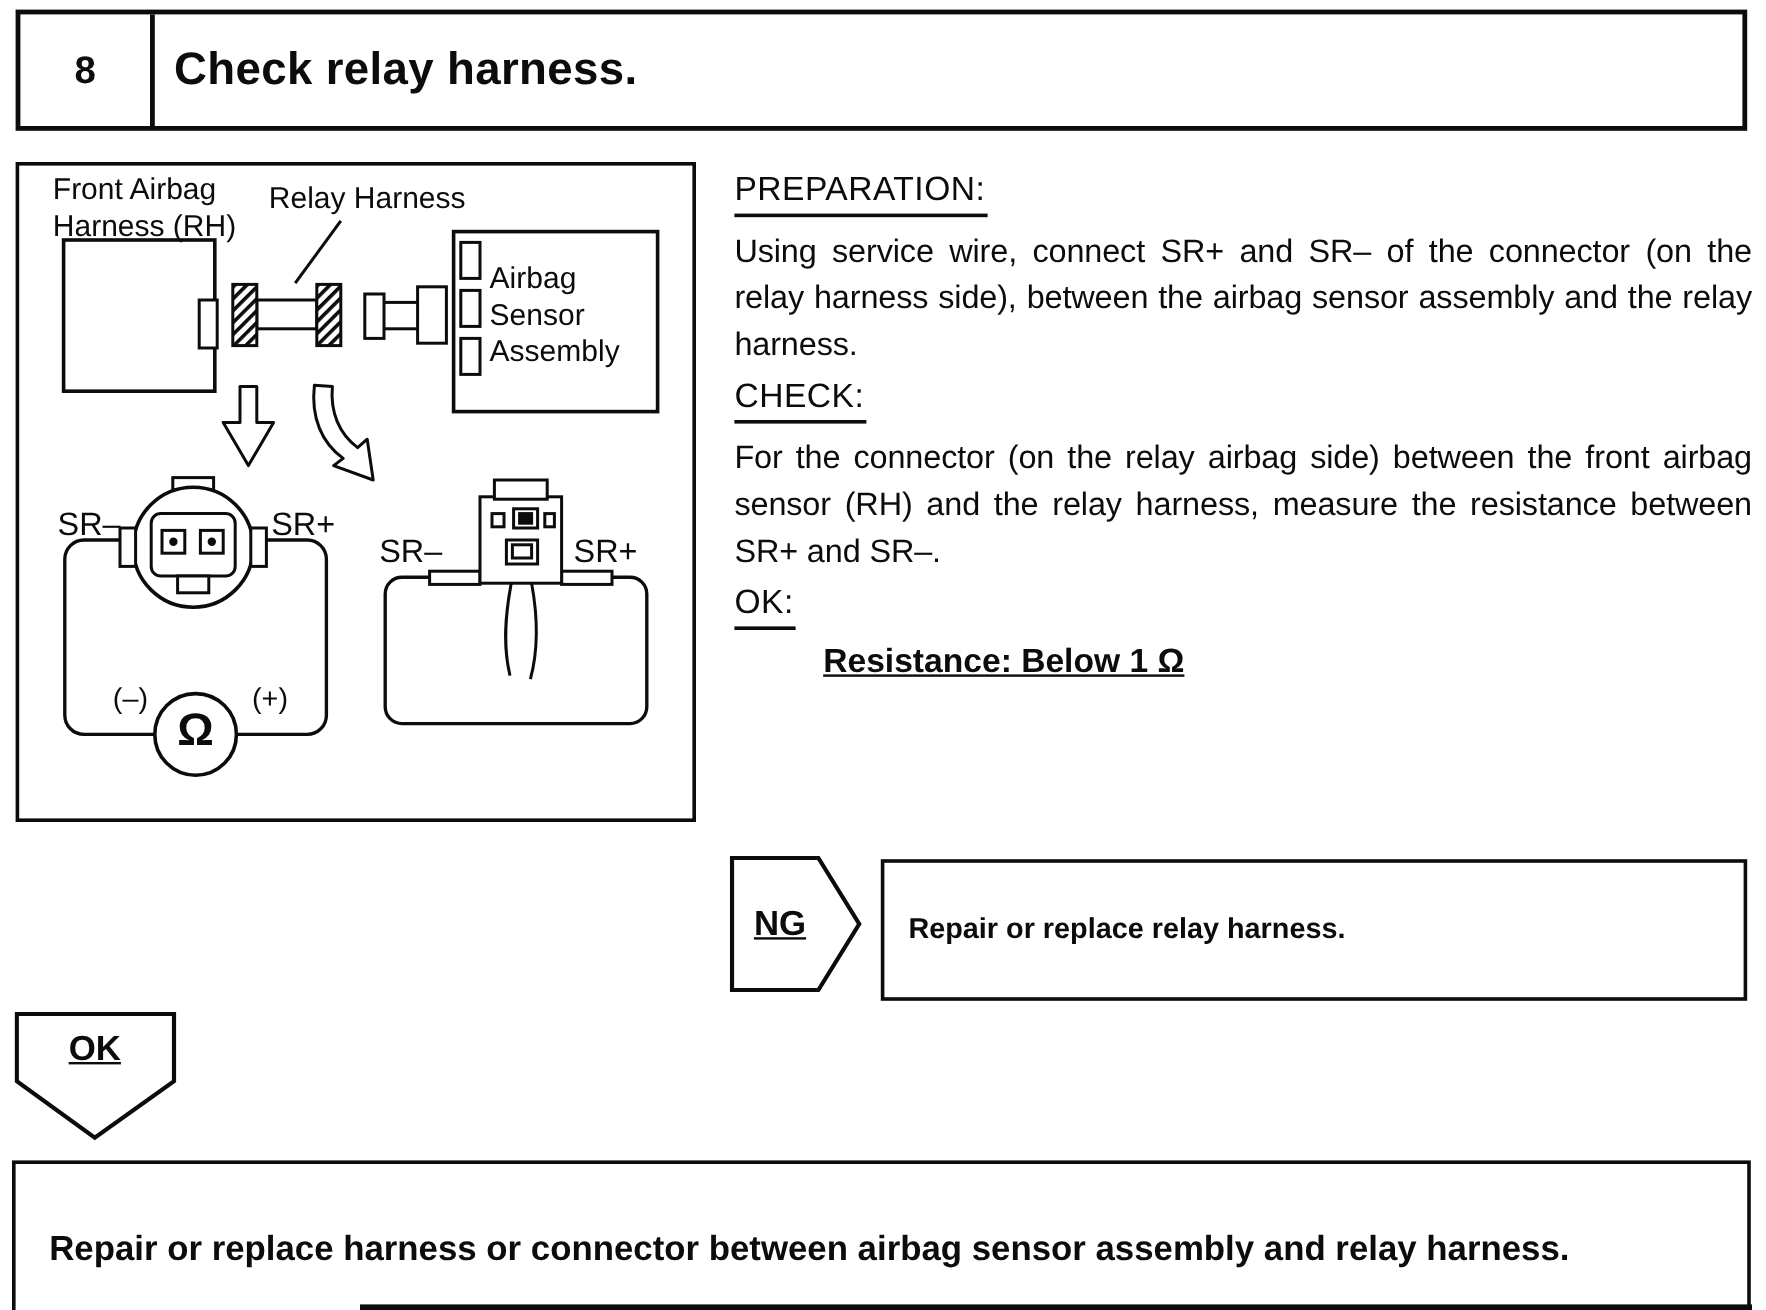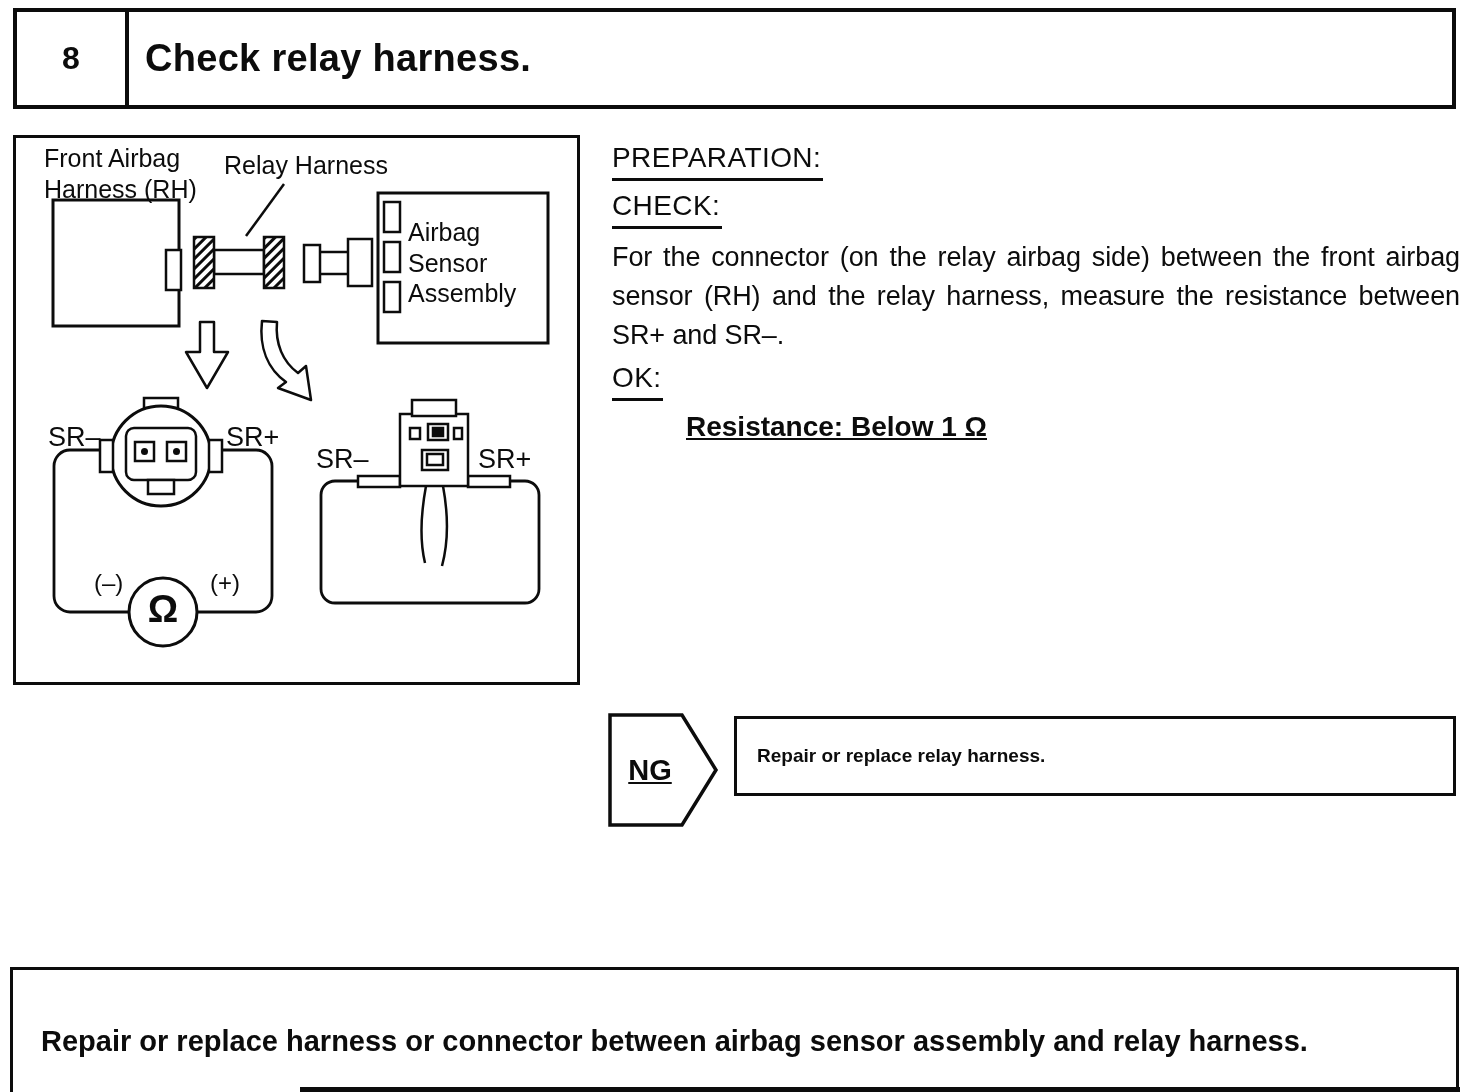--- a/index.html
+++ b/index.html
@@ -49,21 +49,21 @@
     position:absolute;left:0;top:0;display:flex;align-items:center;justify-content:center;
     font-size:29px;font-weight:700;text-decoration:underline;
   }
   .ng-wrap .flabel{width:84px;height:116px;}
   .ok-wrap{left:12px;top:843px;width:136px;height:108px;}
   .ok-wrap .flabel{width:134px;height:62px;}
   .action-box{
     border:3.5px solid #0c0c0c;box-sizing:border-box;background:#fff;
     display:flex;align-items:center;font-weight:700;
   }
-  .ng-action{left:734px;top:716px;width:722px;height:80px;font-size:19px;padding-left:20px;}
+  .ng-action{left:734px;top:716px;width:722px;height:118px;font-size:24px;padding-left:20px;}
   .final-action{left:10px;top:967px;width:1449px;height:148px;font-size:29px;padding-left:28px;}
   .edge-line{left:300px;top:1087px;width:1160px;height:5px;background:#0c0c0c;}
 </style>
 </head>
 <body>
 
 <div class="page">
 
   <div class="abs header-box">
     <div class="step-cell">8</div>
@@ -144,36 +144,43 @@
     <div class="dlabel sr" style="left:210px;top:283px">SR+</div>
     <div class="dlabel sr" style="left:300px;top:305px">SR–</div>
     <div class="dlabel sr" style="left:462px;top:305px">SR+</div>
     <div class="dlabel" style="left:78px;top:430px;font-size:24px">(–)</div>
     <div class="dlabel" style="left:194px;top:430px;font-size:24px">(+)</div>
     <div class="dlabel omega" style="left:127px;top:452px;width:40px">Ω</div>
   </div>
 
   <div class="abs instructions">
     <div class="iheading">PREPARATION:</div>
+    <p class="ibody">Using service wire, connect SR+ and SR– of the connector (on the relay harness side), between the airbag sensor assembly and the relay harness.</p>
     <div class="iheading">CHECK:</div>
     <p class="ibody">For the connector (on the relay airbag side) between the front airbag sensor (RH) and the relay harness, measure the resistance between SR+ and SR–.</p>
     <div class="iheading">OK:</div>
     <p class="iresult">Resistance: Below 1 Ω</p>
   </div>
 
   <div class="abs ng-wrap">
     <svg width="112" height="116" viewBox="0 0 112 116">
       <polygon points="2,3 74,3 108,58 74,113 2,113" fill="#ffffff" stroke="#0c0c0c" stroke-width="3.5"></polygon>
     </svg>
     <div class="flabel">NG</div>
   </div>
   <div class="abs action-box ng-action">
     <span>Repair or replace relay harness.</span>
   </div>
 
+  <div class="abs ok-wrap">
+    <svg width="136" height="108" viewBox="0 0 136 108">
+      <polygon points="2,2 133,2 133,58 67,105 2,58" fill="#ffffff" stroke="#0c0c0c" stroke-width="3.5"></polygon>
+    </svg>
+    <div class="flabel">OK</div>
+  </div>
 
   <div class="abs action-box final-action">
     <span>Repair or replace harness or connector between airbag sensor assembly and relay harness.</span>
   </div>
 
   <div class="abs edge-line"></div>
 
 </div>
 
 </body></html>

